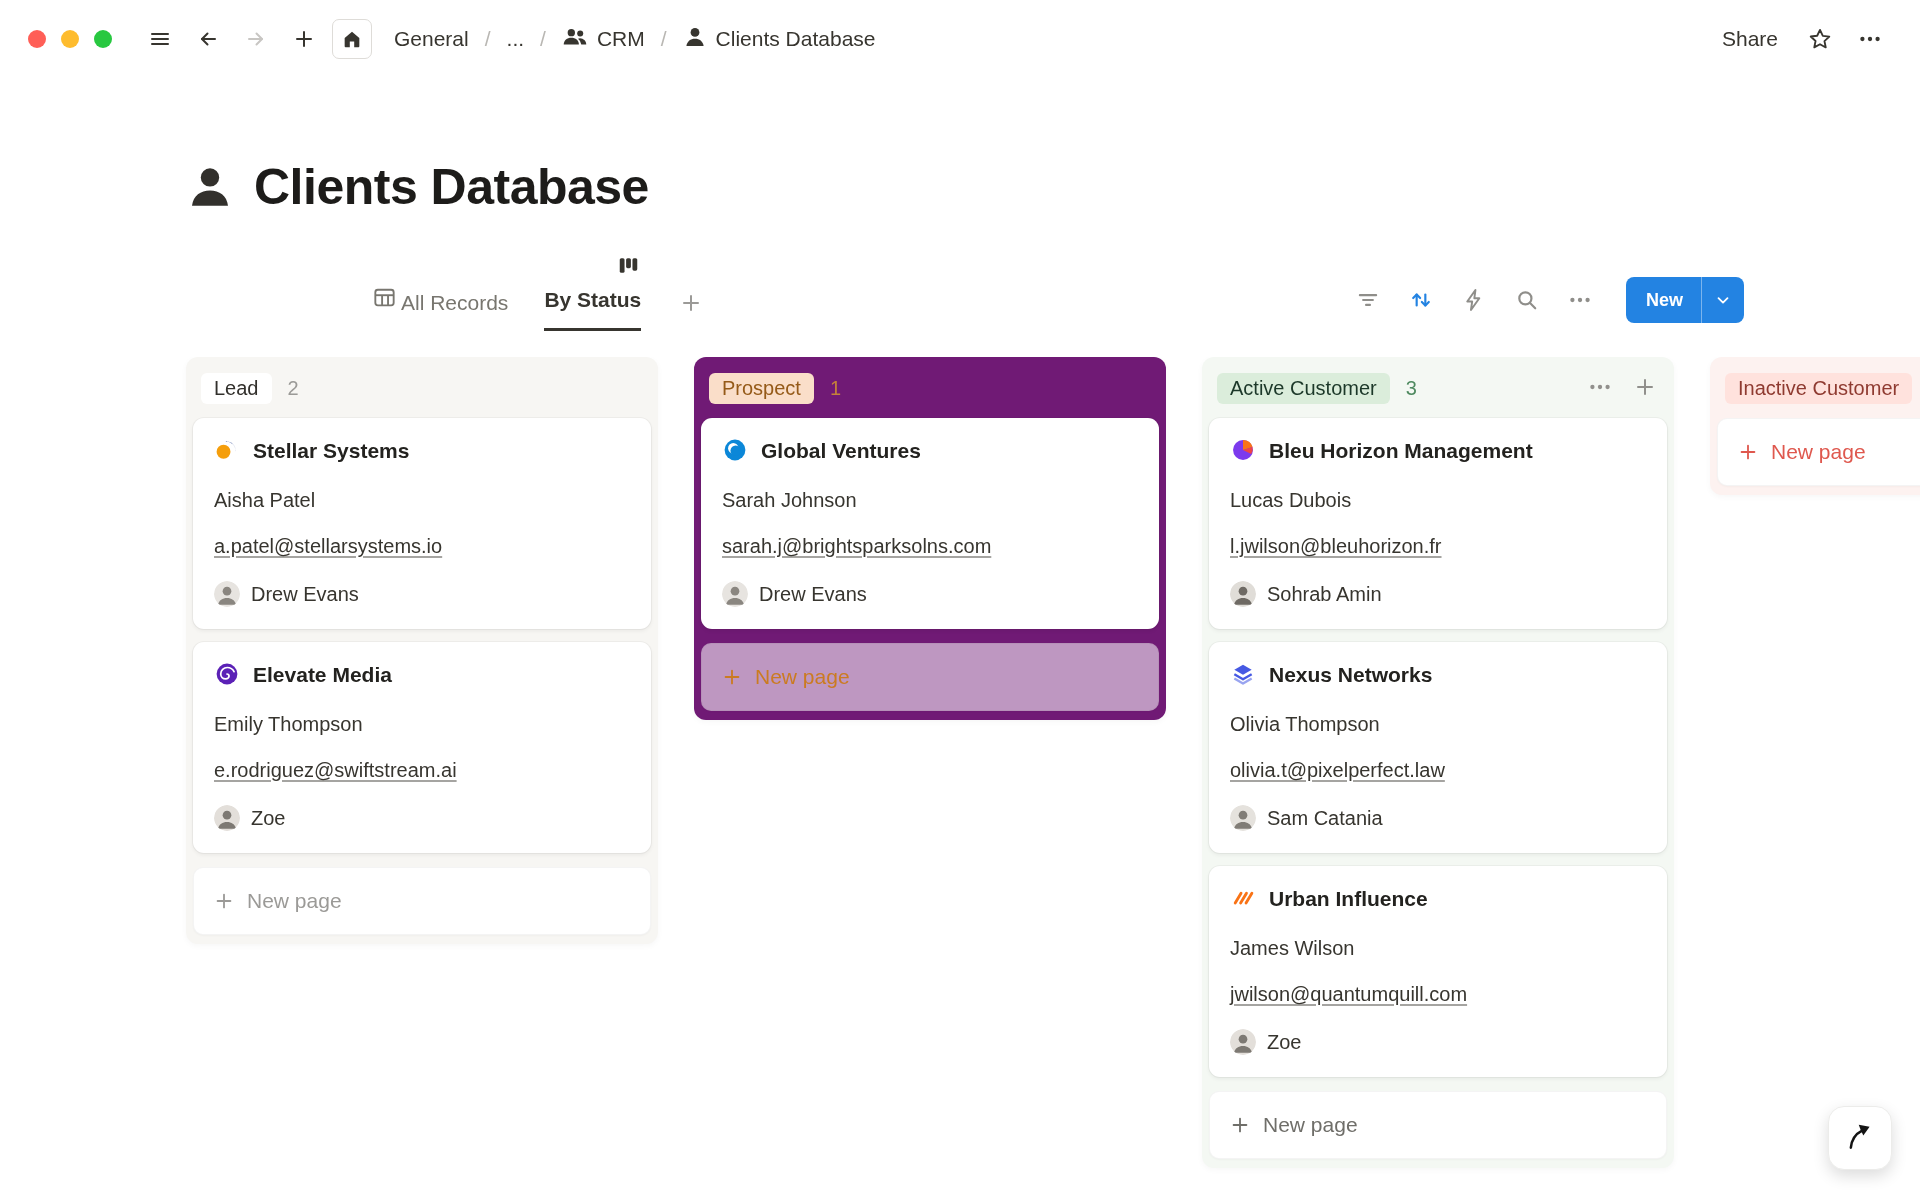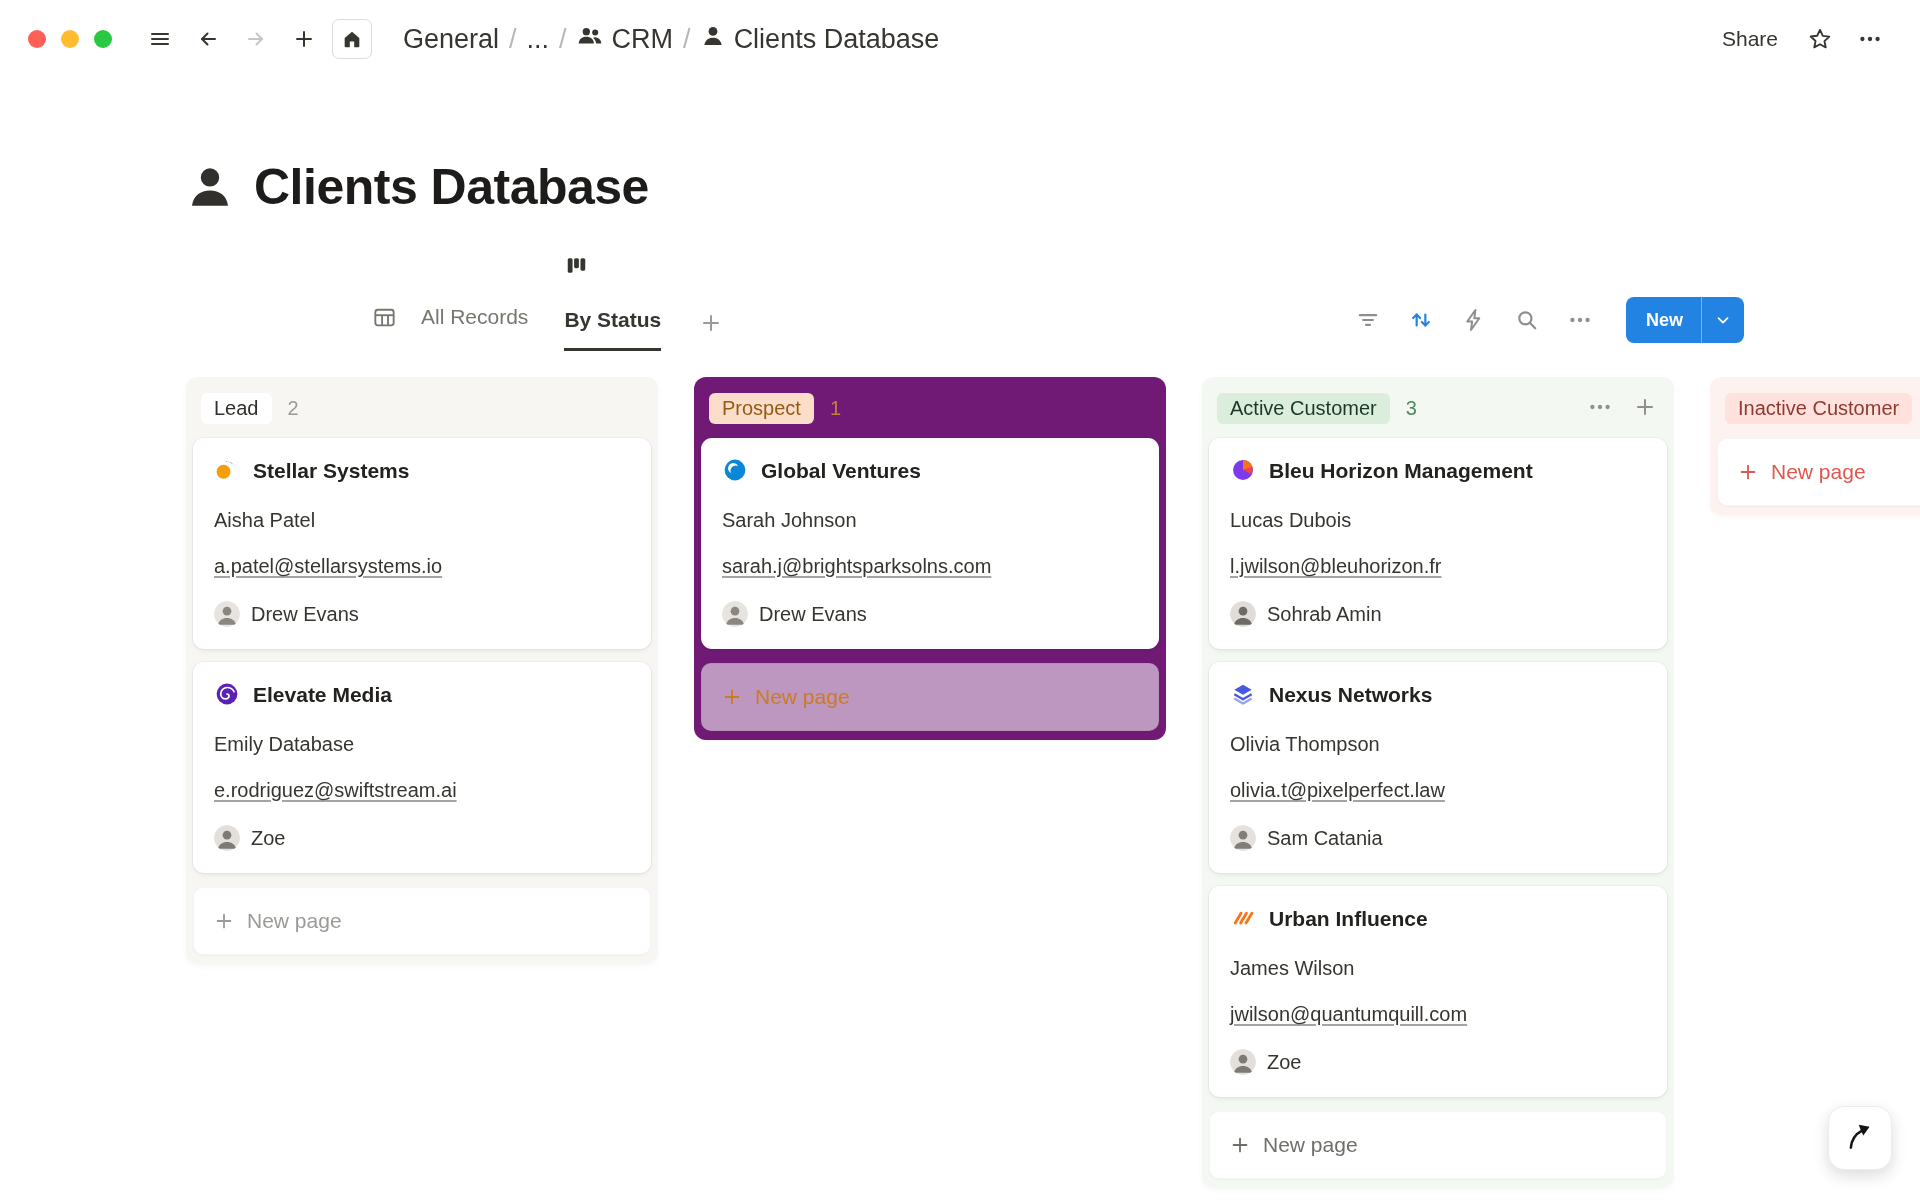--- a/index.html
+++ b/index.html
@@ -6,36 +6,36 @@
   html,body { width:1920px; height:1200px; overflow:hidden; background:#ffffff;
     font-family:"Liberation Sans", sans-serif; color:#37352f; }
 
   
   .topbar { height:78px; display:flex; align-items:center; padding:0 30px 0 28px; gap:8px; background:#ffffff; }
   .traffic { display:flex; gap:15px; margin-right:20px; }
   .tl { width:18px; height:18px; border-radius:50%; }
   .icon-btn { width:40px; height:40px; border-radius:7px; display:flex; align-items:center; justify-content:center; flex:none; }
   .icon-btn svg { display:block; }
   .home-btn { border:1.5px solid #dedcd8; }
-  .breadcrumb { display:flex; align-items:center; font-size:27px; margin-left:15px; white-space:nowrap; }
+  .breadcrumb { display:flex; align-items:center; gap:6px; font-size:21px; margin-left:6px; white-space:nowrap; }
   .crumb { display:flex; align-items:center; gap:9px; padding:5px 8px; border-radius:6px; color:#37352f; }
   .sep { color:#b9b7b3; padding:0 2px; }
   .topbar-right { margin-left:auto; display:flex; align-items:center; gap:10px; }
   .share { font-size:21px; padding:6px 12px; border-radius:6px; }
 
   
   .content-head { padding-left:186px; }
   .title-row { display:flex; align-items:center; gap:20px; margin-top:80px; }
   .page-icon svg { display:block; }
   .page-title { font-size:50px; font-weight:700; color:#1d1c1a; letter-spacing:-0.5px; }
 
   
   .views-row { margin:38px 176px 0 186px; display:flex; align-items:flex-end; justify-content:space-between; }
   .tabs { display:flex; align-items:flex-end; gap:36px; }
-  .tab { display:flex; align-items:flex-start; gap:24px; font-size:21px; padding-bottom:16px; color:#78766f; }
+  .tab { display:flex; align-items:flex-end; gap:4px; font-size:21px; padding-bottom:16px; color:#78766f; }
   .tab.active { color:#37352f; font-weight:600; border-bottom:3px solid #37352f;flex-direction:column; }
   .add-view { padding-bottom:16px; margin-left:2px; }
   .right-tools { display:flex; align-items:center; gap:27px; padding-bottom:8px; }
   .tool { display:flex; align-items:center; justify-content:center; }
   .new-btn { display:flex; align-items:stretch; border-radius:8px; overflow:hidden; height:46px; margin-left:6px; color:#fff; }
   .new-btn .label { display:flex; align-items:center; padding:0 18px 0 20px; font-size:18px; font-weight:600; }
   .new-btn .divider { width:1px; background:rgba(255,255,255,0.4); align-self:stretch; }
   .new-btn .chev { display:flex; align-items:center; padding:0 12px; }
 
   
@@ -299,21 +299,21 @@
       <div class="card">
         <div class="card-title">
           <span class="logo">
             <svg width="26" height="26" viewBox="0 0 24 24">
                 <circle cx="12" cy="12" r="9.6" fill="#5b21b6"></circle>
                 <path d="M12 12a1.9 1.9 0 0 1 1.9 1.9c0 1.5-1.5 2.7-3.1 2.7a4.6 4.6 0 0 1-4.6-4.6A6 6 0 0 1 12.3 6a7 7 0 0 1 6.2 3.8" fill="none" stroke="#fff" stroke-width="1.6" stroke-linecap="round"></path>
               </svg>
           </span>
           <span class="company">Elevate Media</span>
         </div>
-        <div class="field">Emily Database</div>
+        <div class="field">Emily Thompson</div>
         <div class="field"><a class="email">e.rodriguez@swiftstream.ai</a></div>
         <div class="field owner">
           <span class="avatar">
             <svg width="26" height="26" viewBox="0 0 24 24">
                 <circle cx="12" cy="12" r="12" fill="#e3dfda"></circle>
                 <circle cx="12" cy="9.4" r="4" fill="#7d7973"></circle>
                 <path d="M3.8 22c.8-4.2 4.1-6.2 8.2-6.2s7.4 2 8.2 6.2z" fill="#7d7973"></path>
               </svg>
           </span>
           <span>Zoe</span>

